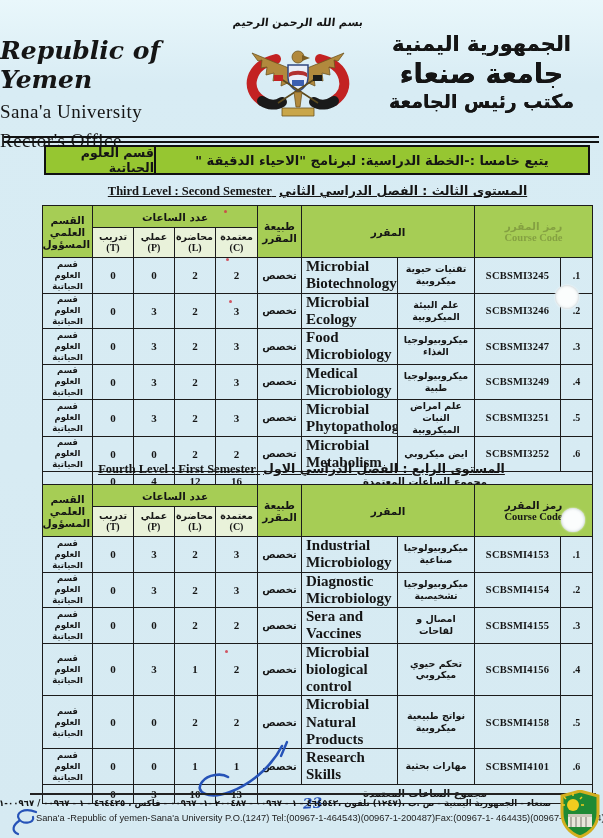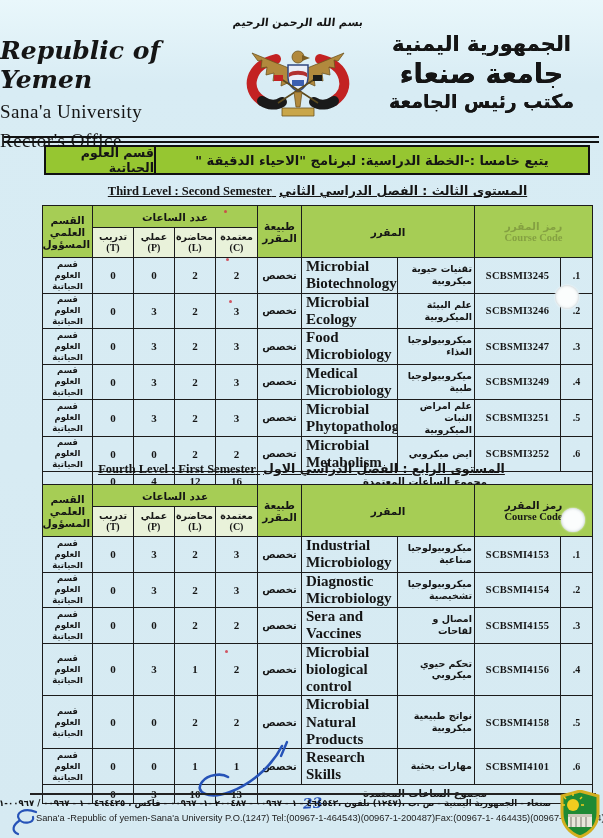--- a/index.html
+++ b/index.html
@@ -43,21 +43,21 @@
   .hs .sym{font-family:"Liberation Serif",serif;font-size:10px;font-weight:bold;}
   .hrow1{height:22px;}
   .hrow2{height:30px;}
   tbody tr{height:29px;}
   tr.totals{height:19px;}
   .dept{font-size:8.5px;font-weight:bold;line-height:1.3;}
   .hours{font-family:"Liberation Serif",serif;font-weight:bold;font-size:11px;}
   .nature{font-size:10px;font-weight:800;}
   .c-en{font-family:"Liberation Serif",serif;font-weight:bold;font-size:15px;text-align:left;
         padding-left:4px;line-height:1.15;}
-  .c-ar{font-size:9.5px;font-weight:bold;line-height:1.25;text-align:right;}
+  .c-ar{font-size:9.5px;font-weight:bold;line-height:1.25;}
   .code{font-family:"Liberation Serif",serif;font-weight:bold;font-size:10.5px;letter-spacing:.2px;}
   .rownum{font-family:"Liberation Serif",serif;font-weight:bold;font-size:10px;}
   .code-h .code-en{font-family:"Liberation Serif",serif;font-weight:bold;font-size:10.5px;}
   .code-faded{opacity:.45;color:#5c6b2b;}
   .tot{font-family:"Liberation Serif",serif;font-weight:bold;font-size:11px;}
   .tot-label{font-size:10px;font-weight:800;}
   
   .hole{position:absolute;width:24px;height:24px;border-radius:50%;background:#fbfdfd;
         box-shadow:0 0 3px rgba(120,140,150,.5) inset,0 0 2px rgba(255,255,255,.9);}
   .hole1{left:555px;top:285px;}

